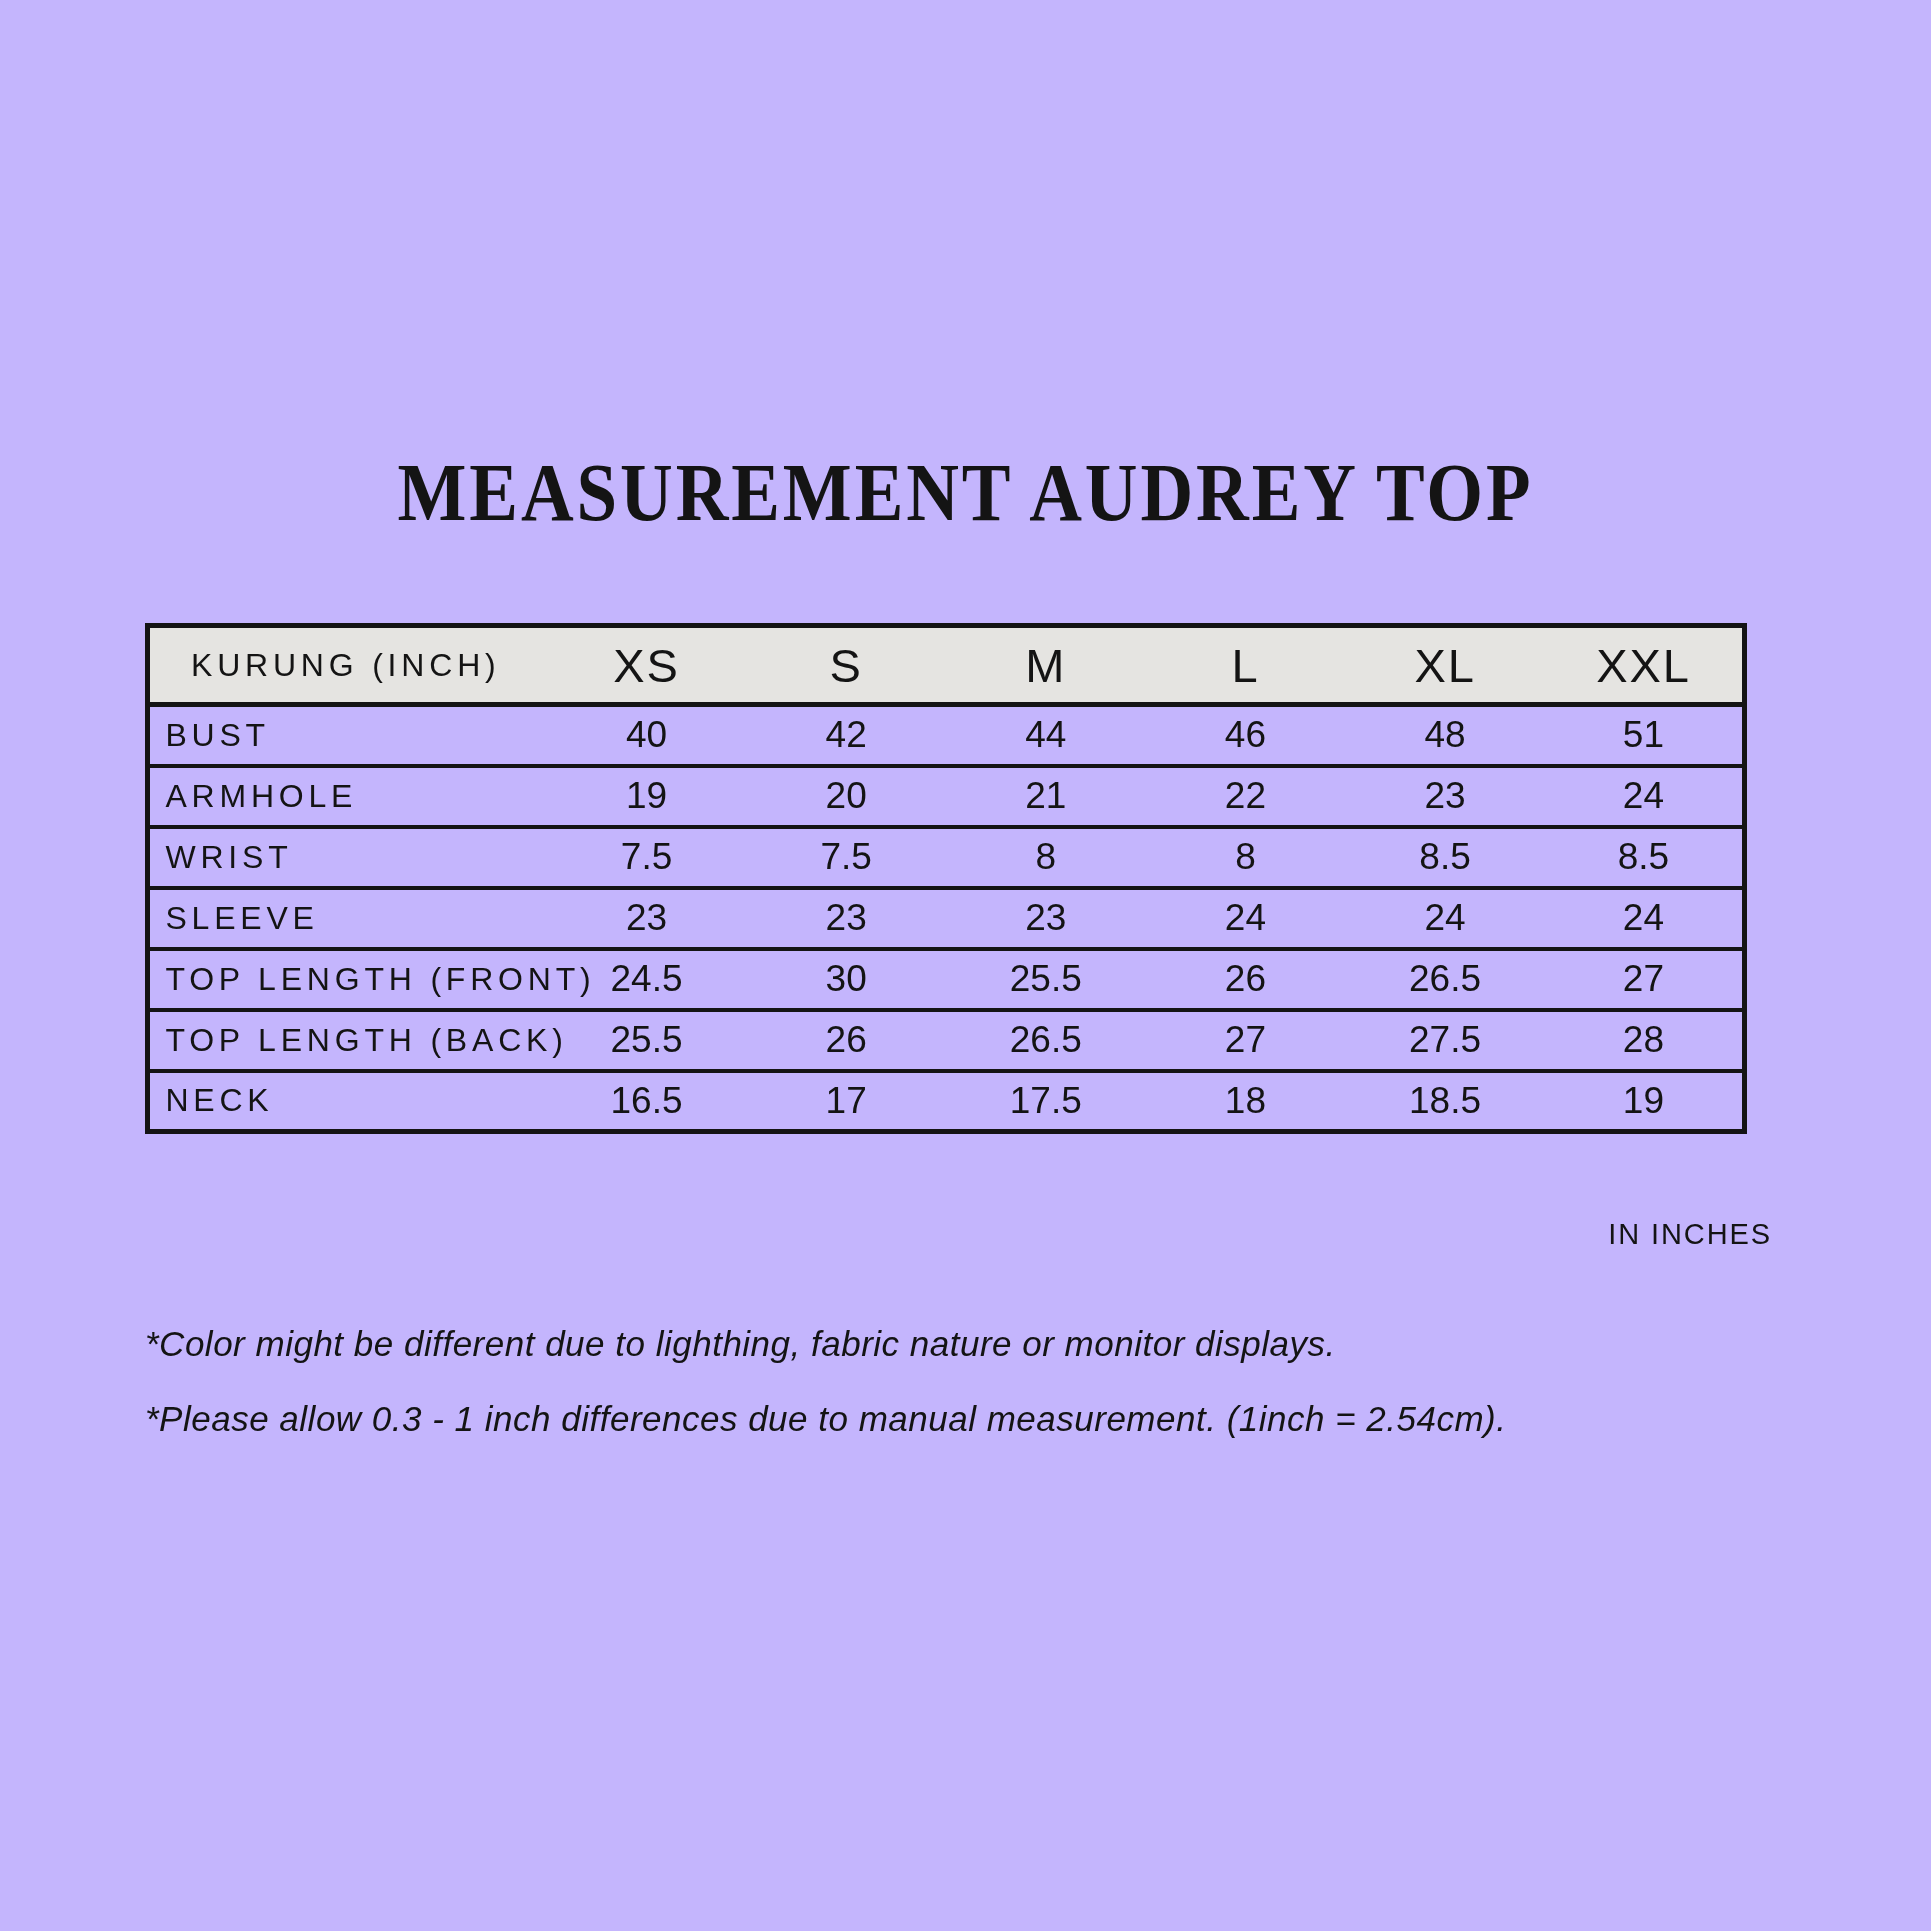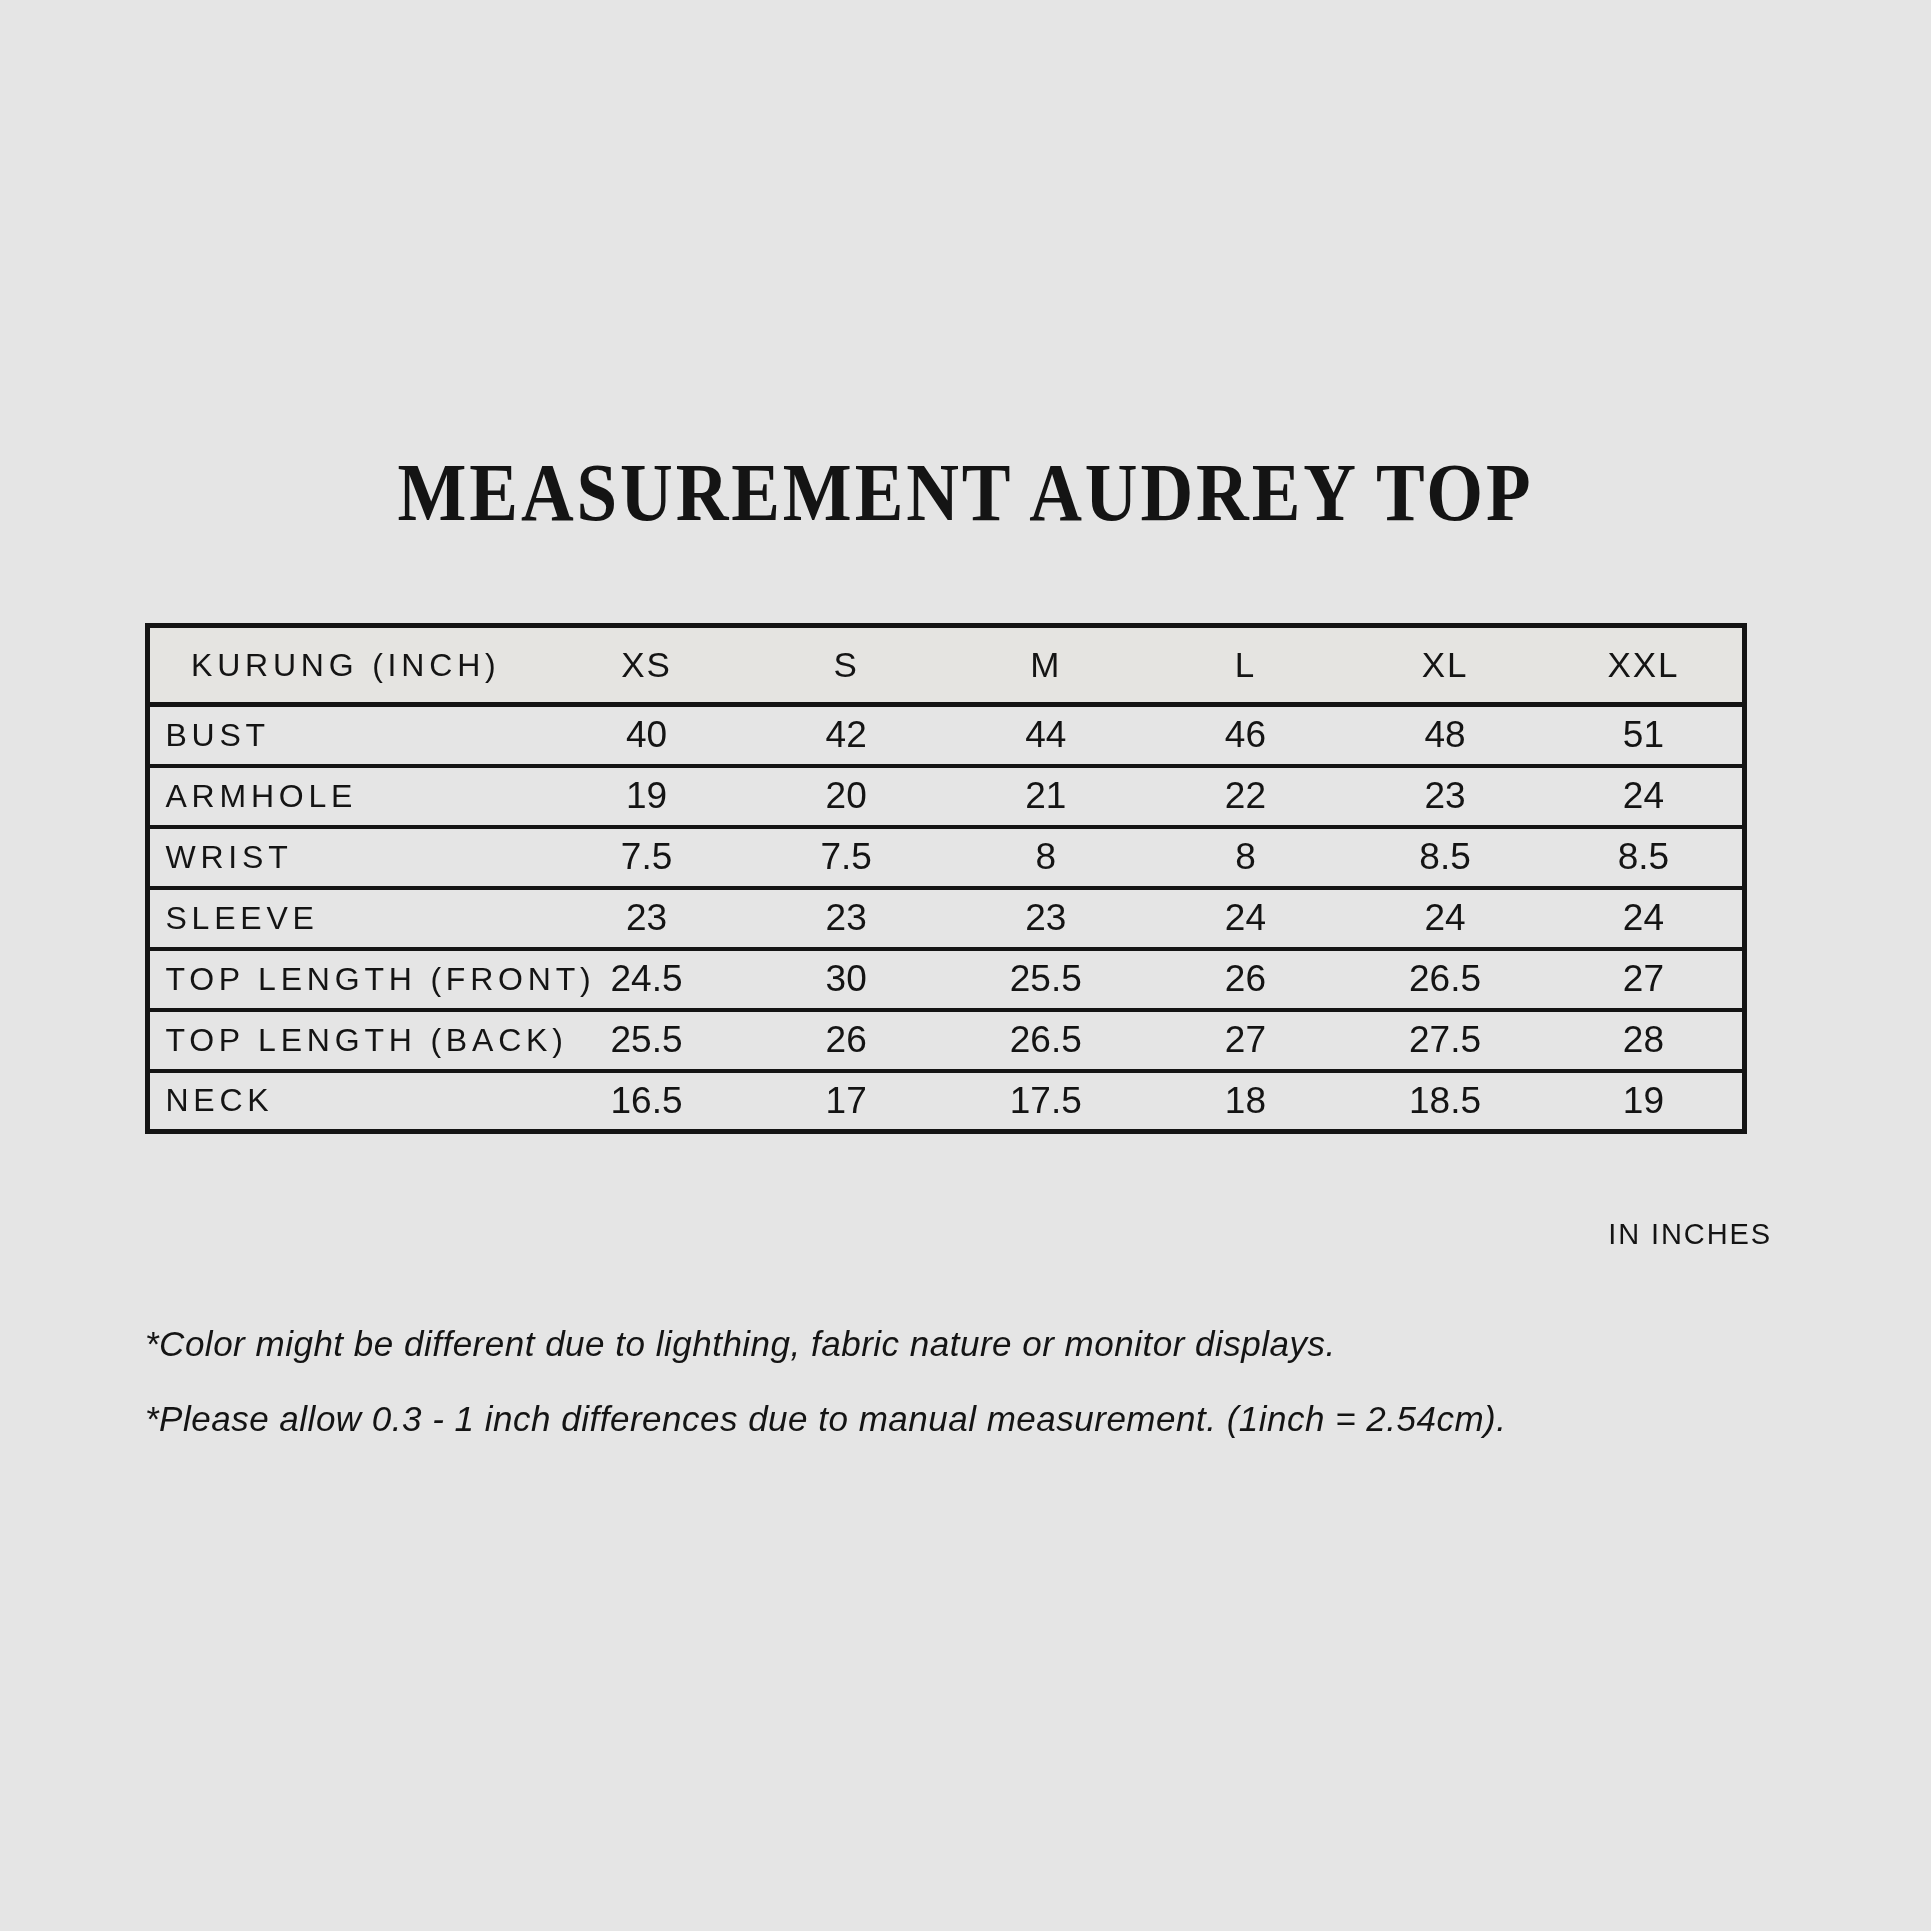--- a/index.html
+++ b/index.html
@@ -6,21 +6,21 @@
     margin: 0;
     padding: 0;
     background: #ffffff;
     font-family: "Liberation Sans", sans-serif;
     color: #141414;
   }
   .page {
     position: relative;
     width: 1931px;
     height: 1931px;
-    background: #e5e5e5;
+    background: #c4b5fd;
     overflow: hidden;
   }
   .title {
     position: absolute;
     top: 452px;
     left: 0;
     width: 1931px;
     margin: 0;
     text-align: center;
     font-family: "Liberation Serif", serif;
@@ -54,21 +54,21 @@
   }
   thead th.corner {
     text-align: left;
     padding-left: 41px;
     font-size: 32px;
     letter-spacing: 4.8px;
     white-space: nowrap;
   }
   thead th.size {
     text-align: center;
-    font-size: 35px;
+    font-size: 47px;
     letter-spacing: 1.9px;
   }
   tbody tr {
     height: 61px;
     border-bottom: 4.8px solid #141414;
   }
   tbody th.row-label {
     text-align: left;
     padding-left: 15.4px;
     font-weight: 400;

